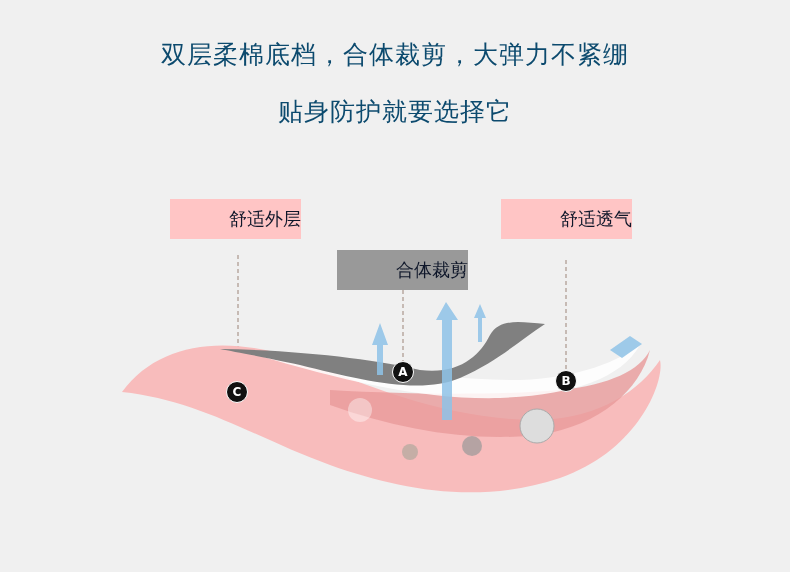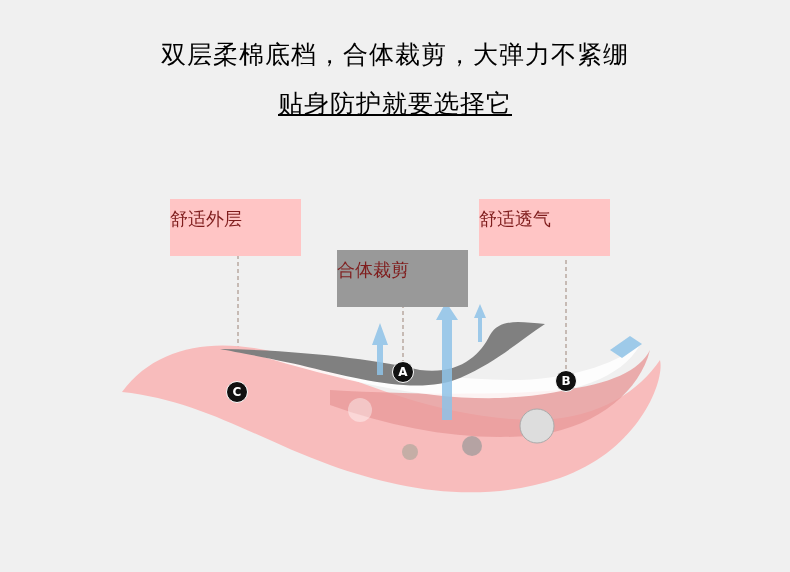--- a/index.html
+++ b/index.html
@@ -1,20 +1,20 @@
 <!DOCTYPE html>
 <html><head>
 <meta charset="utf-8">
 <style>
   html,body{margin:0;padding:0;}
   body{width:790px;height:572px;background:#f0f0f0;position:relative;overflow:hidden;font-family:"DejaVu Sans",sans-serif;}
-  .headline{position:absolute;left:0;width:790px;text-align:center;color:#000000;font-size:25px;letter-spacing:1px;}
+  .headline{position:absolute;left:0;width:790px;text-align:center;color:#0c4a6e;font-size:25px;letter-spacing:1px;}
   #h1{top:38px;}
-  #h2{top:87px;text-decoration:underline;}
-  .tag{position:absolute;height:57px;line-height:40px;text-align:left;color:#7f1d1d;font-size:18px;}
+  #h2{top:95px;}
+  .tag{position:absolute;height:40px;line-height:40px;text-align:right;color:#0f172a;font-size:18px;}
   .tag.pink{background:#ffc5c5;}
   .tag.gray{background:#999;}
   svg.illus{position:absolute;left:0;top:0;}
   .marker{position:absolute;width:20px;height:20px;border-radius:50%;background:#111;color:#fff;font-size:12px;font-weight:bold;text-align:center;line-height:20px;border:1px solid #fff;}
 </style>
 </head>
 <body>
 
 <div id="h1" class="headline">双层柔棉底档，合体裁剪，大弹力不紧绷</div>
 <div id="h2" class="headline">贴身防护就要选择它</div>
@@ -40,18 +40,18 @@
     <path d="M610,350 l20,-14 l12,8 l-20,14 Z"></path>
   </g>
 
   <circle cx="360" cy="410" r="12" fill="#fff" opacity="0.4"></circle>
   <circle cx="410" cy="452" r="8" fill="#b8aaa0" opacity="0.8"></circle>
   <circle cx="472" cy="446" r="10" fill="#999" opacity="0.7"></circle>
   <circle cx="537" cy="426" r="17" fill="#ddd" stroke="#aaa"></circle>
 </svg>
 
 <div class="tag pink" style="left:170px;top:199px;width:131px;">舒适外层</div>
-<div class="tag pink" style="left:479px;top:199px;width:131px;">舒适透气</div>
+<div class="tag pink" style="left:501px;top:199px;width:131px;">舒适透气</div>
 <div class="tag gray" style="left:337px;top:250px;width:131px;">合体裁剪</div>
 
 <div class="marker" style="left:392px;top:361px;">A</div>
 <div class="marker" style="left:555px;top:370px;">B</div>
 <div class="marker" style="left:226px;top:381px;">C</div>
 
 </body></html>

